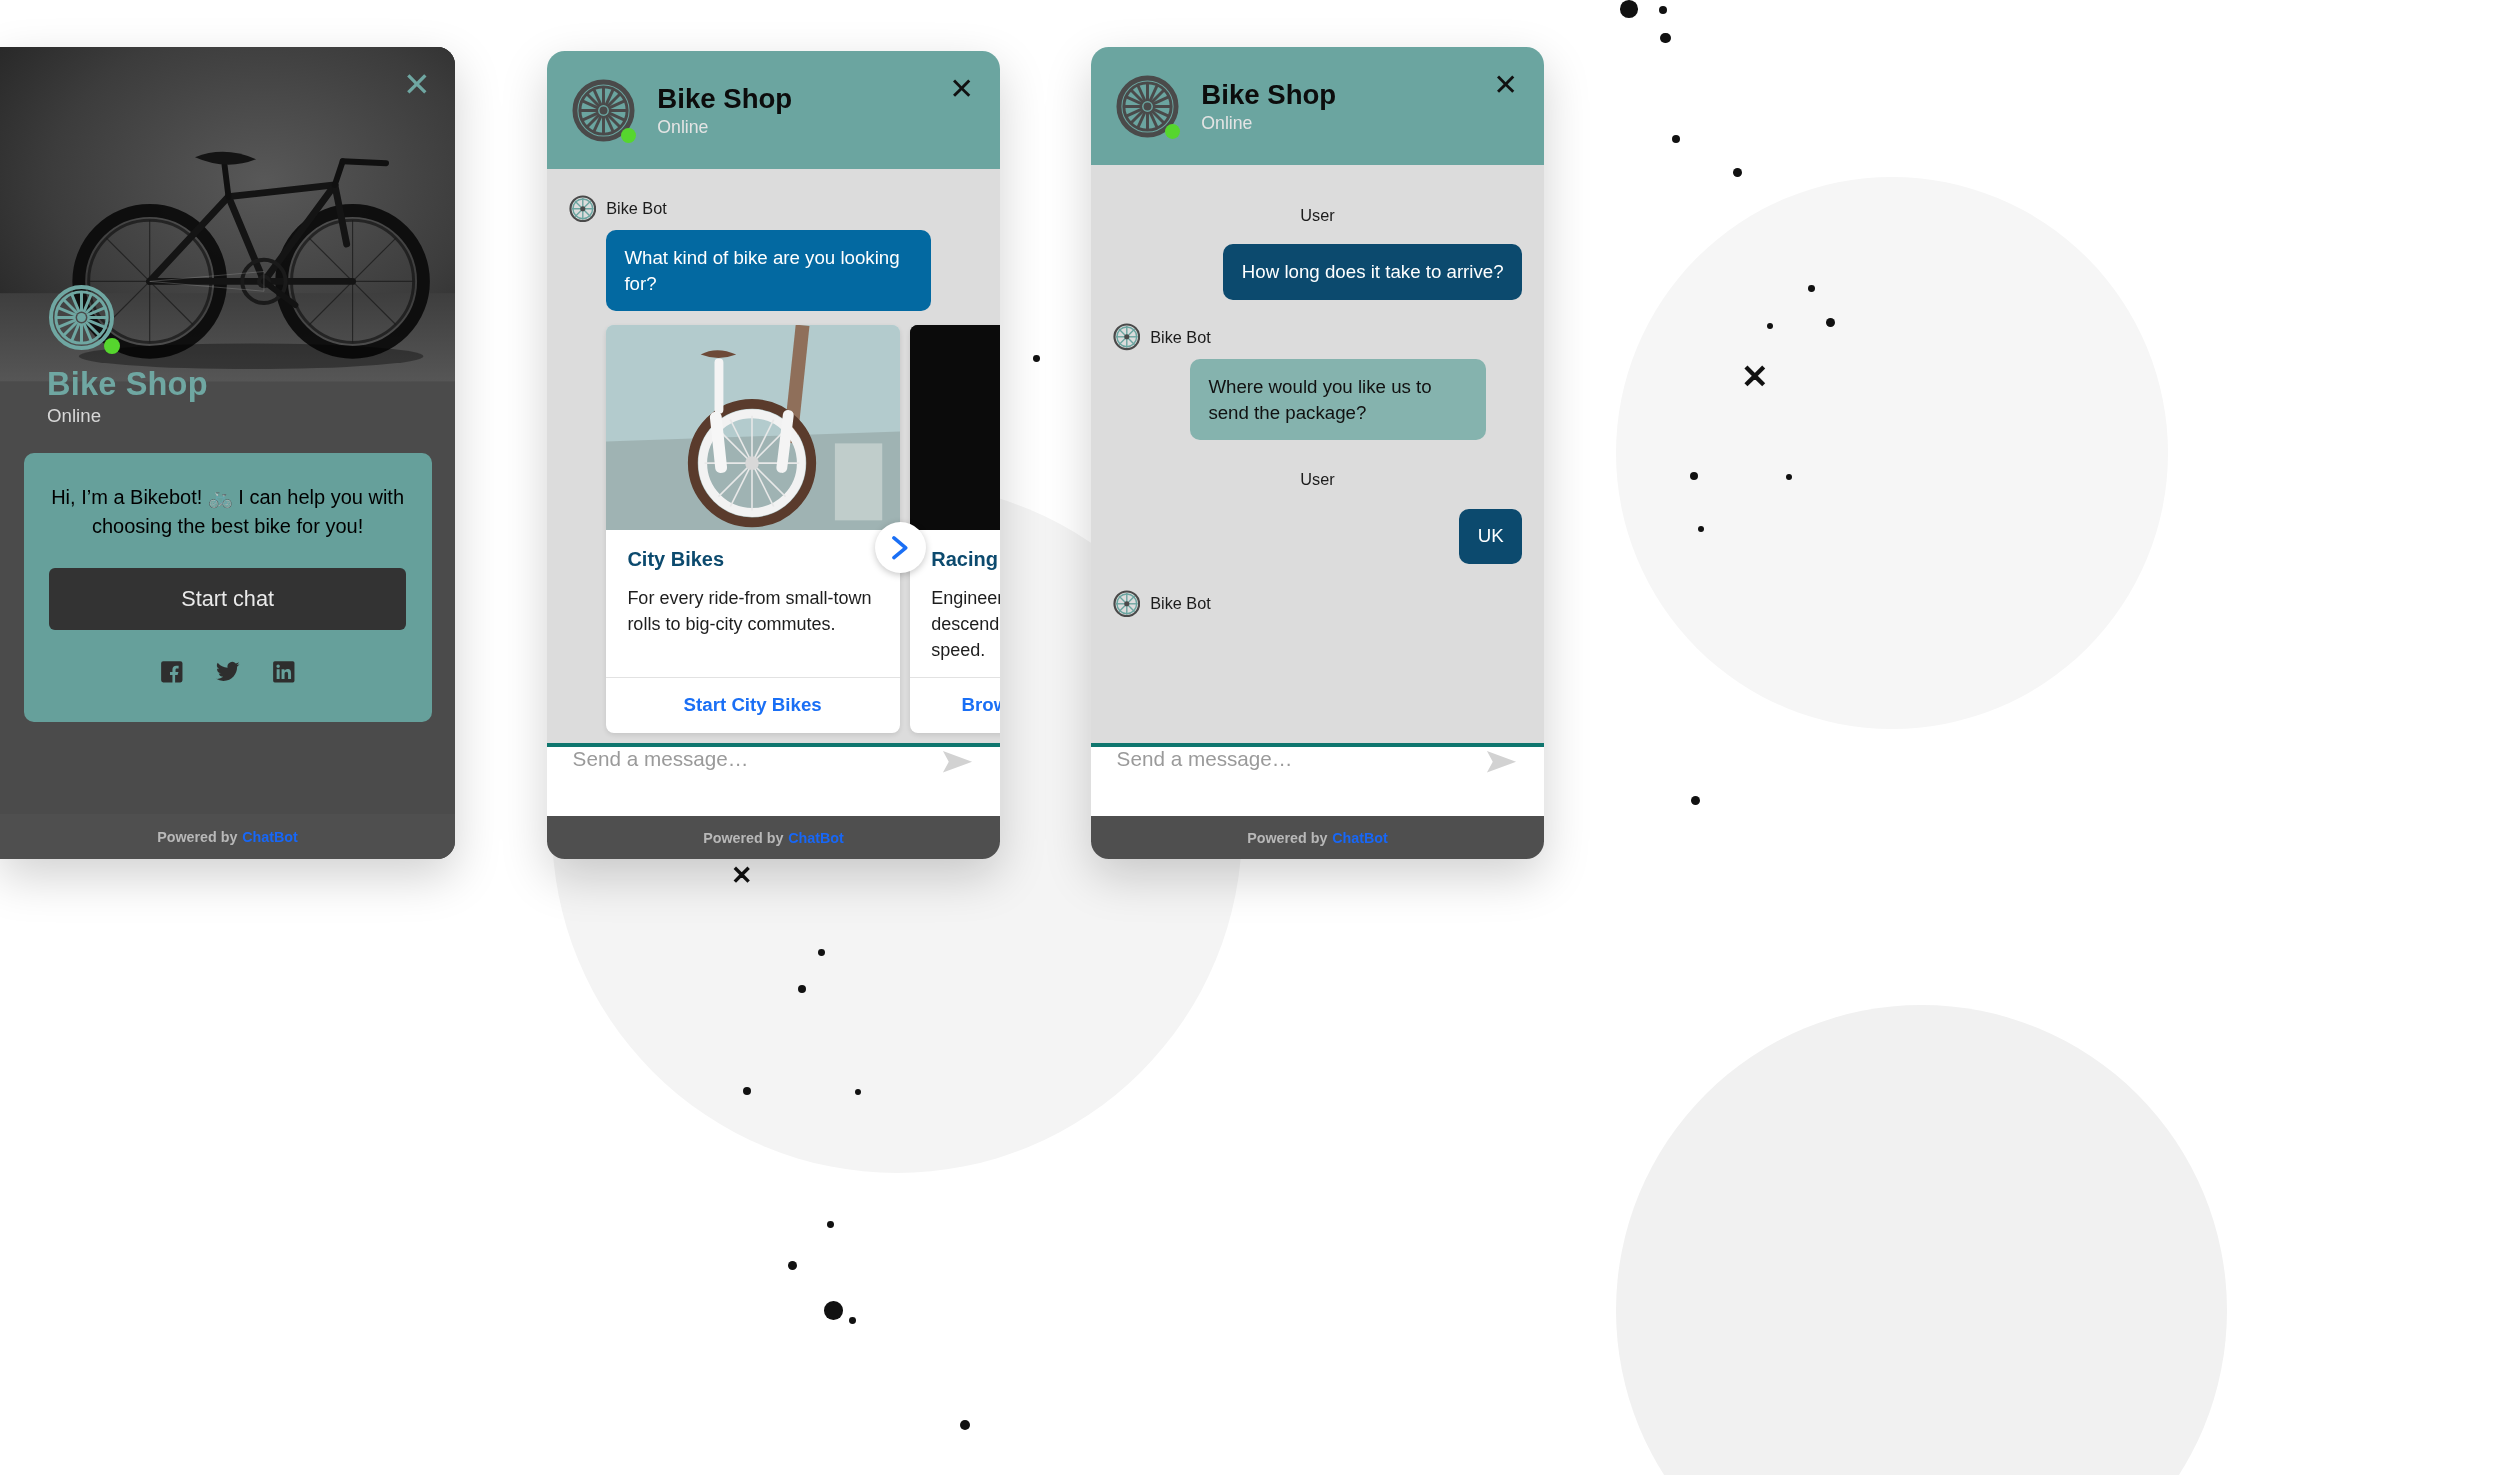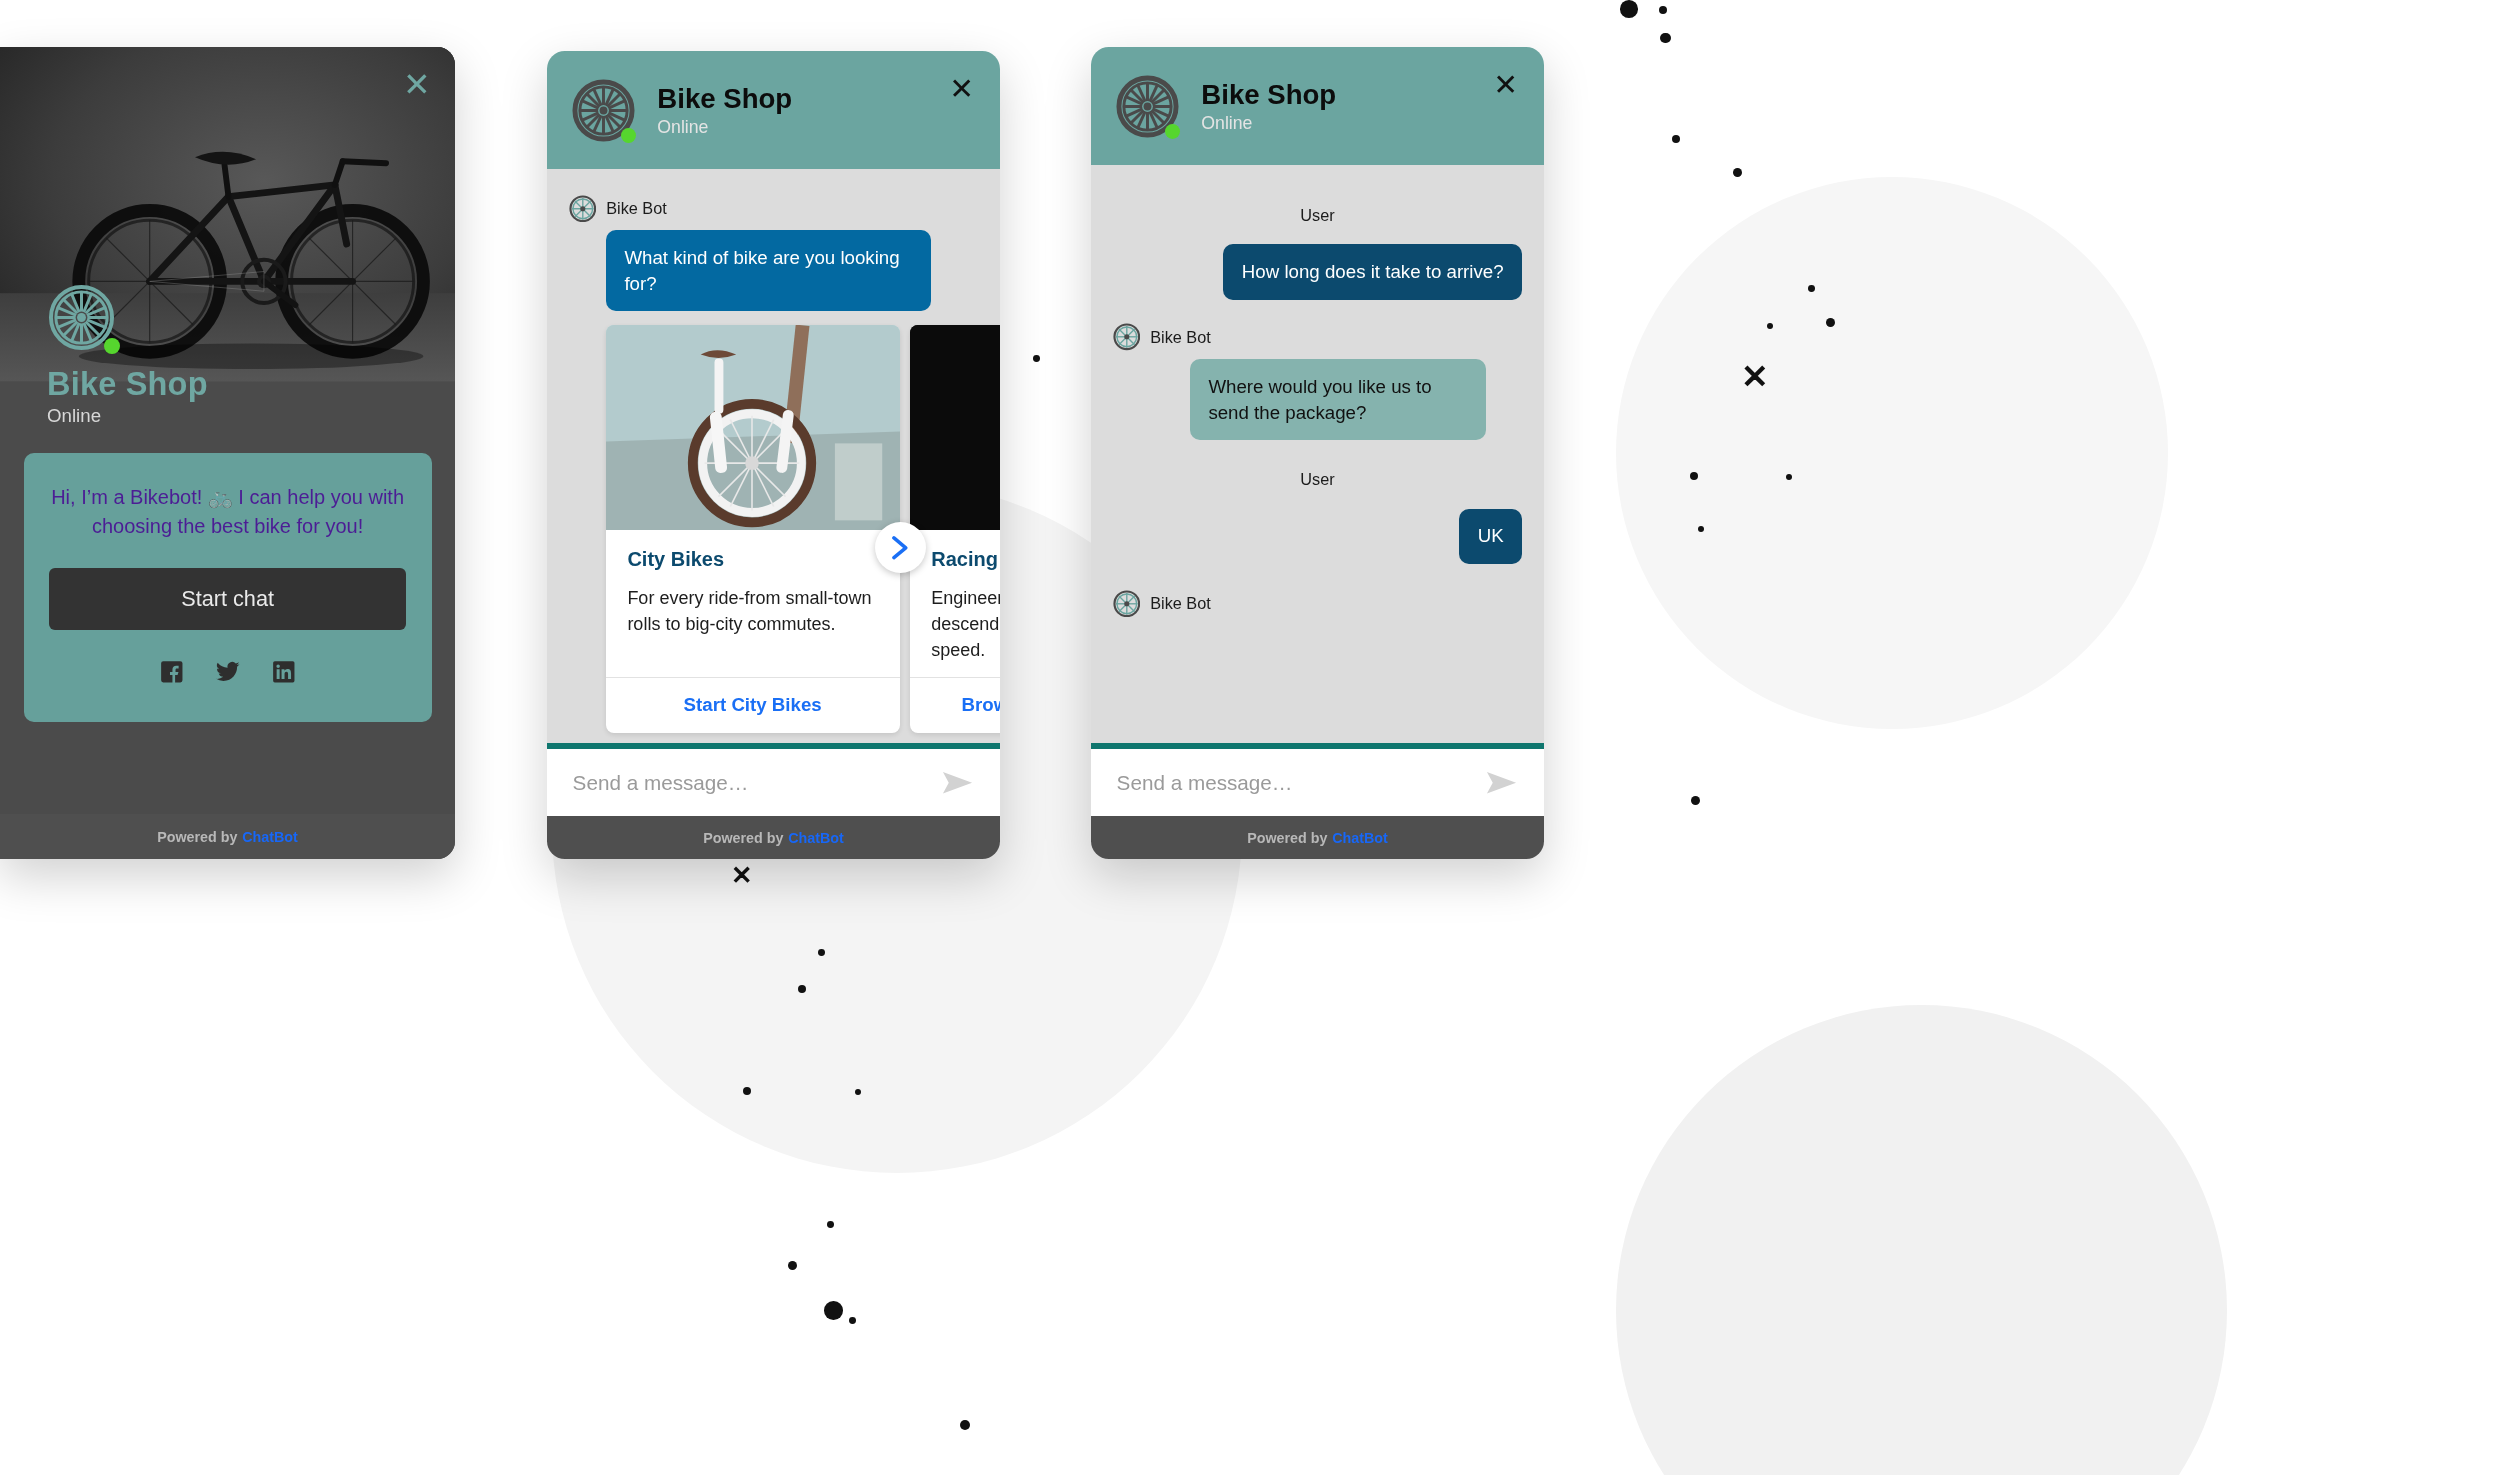--- a/index.html
+++ b/index.html
@@ -50,21 +50,21 @@
     background:#56d62e; right:-3.9px; bottom:-2px;
   }
   .brand-name { color:#6fa7a2; font-size:32.5px; font-weight:bold; margin-top:13.8px; letter-spacing:0.2px;}
   .brand-status { color:#d8d8d8; font-size:18.7px; margin-top:2px; }
 
   .greet-card {
     position:absolute; left:23.6px; top:406px; width:408px;
     background:#66a09b; border-radius:9.9px; padding:29.6px 25.6px 33px;
     z-index:4;
   }
-  .greet-text { color:#4c1d95; font-size:20px; line-height:1.45; text-align:center; }
+  .greet-text { color:#000000; font-size:20px; line-height:1.45; text-align:center; }
   .start-btn {
     display:block; width:100%; margin-top:27.6px; padding:17.7px 0;
     background:#333333; color:#eaeaea; border:none; border-radius:5.9px;
     font-size:21.7px; font-family:"Liberation Sans",sans-serif; cursor:pointer;
   }
   .socials { display:flex; justify-content:center; gap:29.6px; margin-top:29.6px; }
   .socials svg { fill:#2e2e2e; }
 
   .footer-bar {
     position:absolute; left:0; bottom:0; width:100%; height:45px;
@@ -122,22 +122,22 @@
   .card-cta {
     border-top:1px solid #e2e2e2; text-align:center; padding:16.7px 0;
     color:#1a6ff5; font-size:18.7px; font-weight:bold; cursor:pointer; white-space:nowrap;
   }
   .carousel-next {
     position:absolute; left:269px; top:197px; width:51px; height:51px;
     border-radius:50%; background:#fff; box-shadow:0 2px 7.9px rgba(0,0,0,.22);
     display:flex; align-items:center; justify-content:center; cursor:pointer; z-index:9;
   }
   .composer {
-    height:73px; background:#fff; display:flex; align-items:center;
-    padding:0 25.6px; border-top:6px solid #0f766e; flex:none;
+    height:73px; background:#fff; display:flex; align-items:flex-start;
+    padding:0 25.6px; border-top:4px solid #0f766e; flex:none;
   }
   .composer input {
     flex:1; border:none; outline:none; font-size:20.7px; color:#333;
     font-family:"Liberation Sans",sans-serif; background:transparent;
   }
   .composer input::placeholder { color:#9a9a9a; }
   .send-icon { width:33px; height:29.6px; flex:none; cursor:pointer; }
   .chat-foot {
     height:43px; background:#4f4f4f; display:flex; align-items:center;
     justify-content:center; font-size:14.3px; font-weight:bold; color:#b8b8b8; flex:none;

